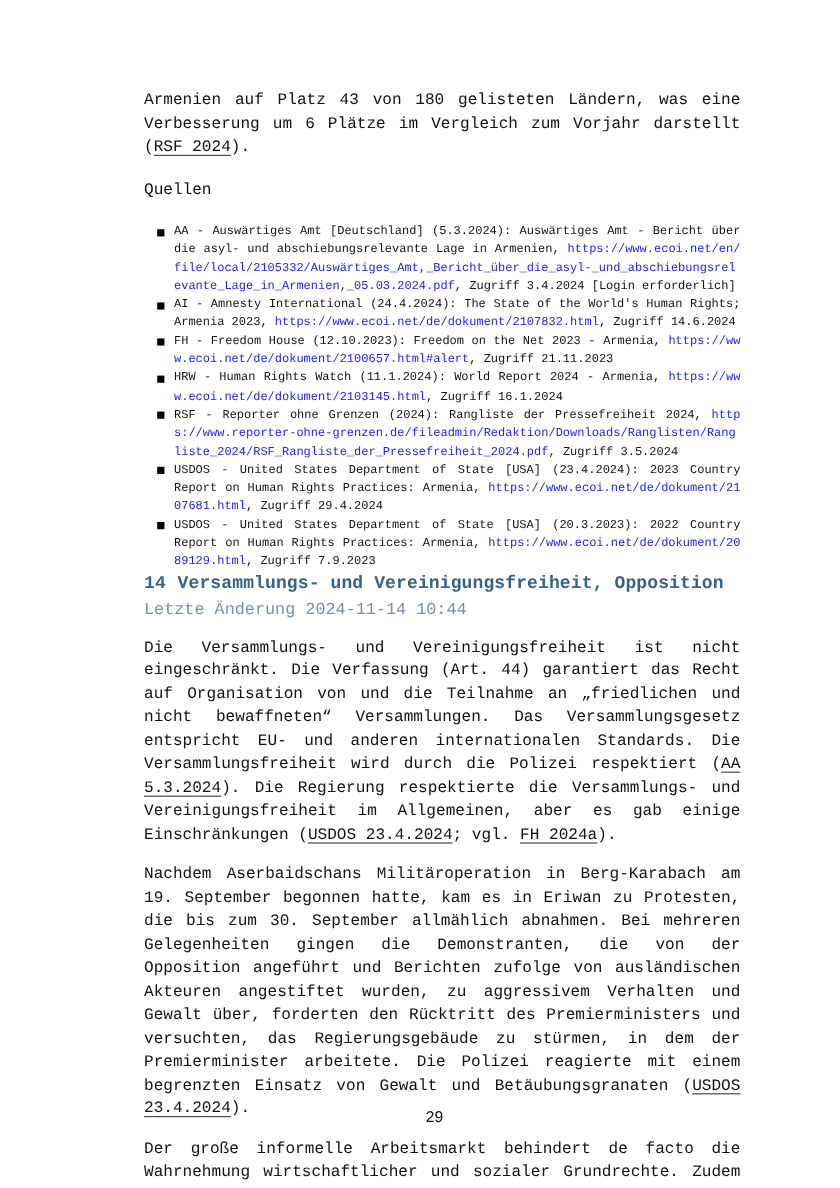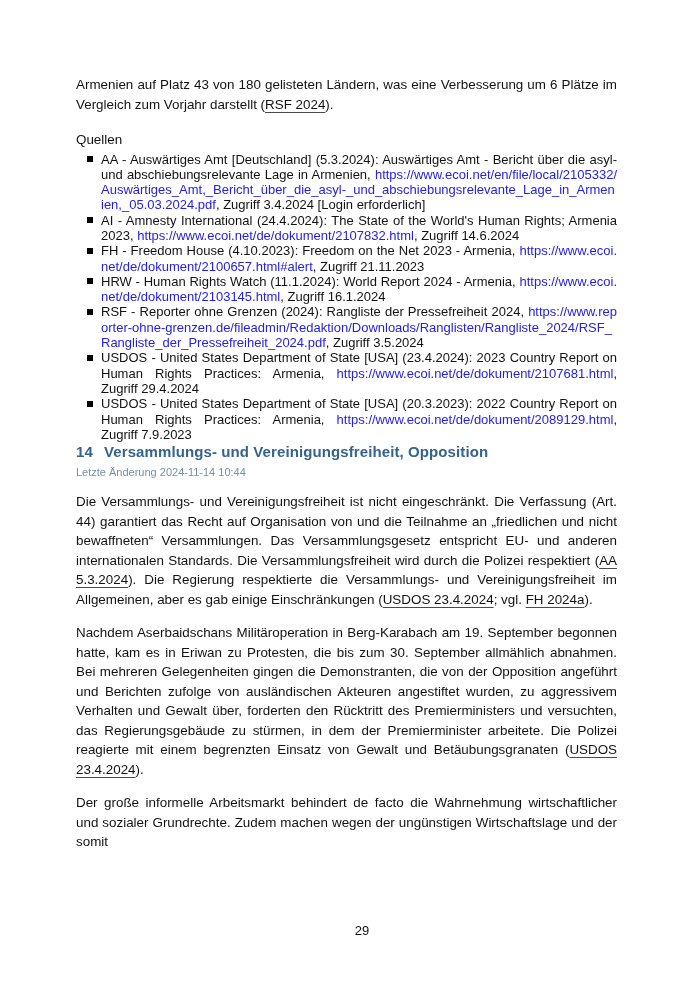--- a/index.html
+++ b/index.html
@@ -7,37 +7,38 @@
   body {
     background: #ffffff;
     color: var(--text-color, #121212);
     font-family: "Liberation Sans", "DejaVu Sans", sans-serif;
     position: relative;
     overflow: hidden;
   }
   .page {
     position: absolute;
     inset: 0;
-    padding: 75px 83px 0 76px;
+    padding: 75px 83px 0 120px;
+    font-family: Liberation Mono, monospace;
   }
   
   p.body {
     font-size: 13.4px;
     line-height: 19.5px;
     text-align: justify;
     margin-top: 14px;
   }
   .page > p.body:first-child { margin-top: 0; }
   p[data-name="sources-label"] { margin-top: 16px; text-align: left; }
   
   ul.sources {
     list-style: none;
-    margin-top: 2px;
+    margin-top: 17px;
     margin-left: 11px;
-    font-size: 13px;
+    font-size: 10px;
     line-height: 15.3px;
     text-align: justify;
   }
   li.source { position: relative; padding-left: 14px; }
   li.source .sq {
     position: absolute;
     left: 0; top: 4.5px;
     width: 6px; height: 6px;
     background: var(--bullet-color, #000);
   }
@@ -45,21 +46,21 @@
   h2.section {
     margin-top: 1px;
     font-size: 15px;
     font-weight: bold;
     color: var(--heading-color, #35638C);
     letter-spacing: 0.1px;
   }
   h2.section .num { display: inline-block; min-width: 28px; }
   .updated {
     margin-top: 6px;
-    font-size: 11px;
+    font-size: 14px;
     color: var(--meta-color, #7291AC);
   }
   
   a.url {
     color: var(--link-color, #2321EC);
     text-decoration: none;
     word-break: break-all;
     cursor: pointer;
   }
   a.ref {
@@ -82,21 +83,21 @@
 </head>
 <body>
 
 <div class="page" data-name="document-page">
 
 <p class="body" data-name="intro-paragraph"><span data-name="text-run">Armenien auf Platz 43 von 180 gelisteten Ländern, was eine Verbesserung um 6 Plätze im Vergleich zum Vorjahr darstellt (</span><a class="ref" data-name="reference-link">RSF 2024</a><span data-name="text-run">).</span></p>
     <p class="body" data-name="sources-label"><span data-name="text-run">Quellen</span></p>
     <ul class="sources" data-name="sources-list">
       <li class="source" data-name="source-item"><span class="sq" data-name="bullet-square-icon"></span><span data-name="text-run">AA - Auswärtiges Amt [Deutschland] (5.3.2024): Auswärtiges Amt - Bericht über die asyl- und abschiebungsrelevante Lage in Armenien, </span><a class="url" data-name="external-link">https://www.ecoi.net/en/file/local/2105332/Auswärtiges_Amt,_Bericht_über_die_asyl-_und_abschiebungsrelevante_Lage_in_Armenien,_05.03.2024.pdf</a><span data-name="text-run">, Zugriff 3.4.2024 [Login erforderlich]</span></li>
       <li class="source" data-name="source-item"><span class="sq" data-name="bullet-square-icon"></span><span data-name="text-run">AI - Amnesty International (24.4.2024): The State of the World's Human Rights; Armenia 2023, </span><a class="url" data-name="external-link">https://www.ecoi.net/de/dokument/2107832.html</a><span data-name="text-run">, Zugriff 14.6.2024</span></li>
-      <li class="source" data-name="source-item"><span class="sq" data-name="bullet-square-icon"></span><span data-name="text-run">FH - Freedom House (4.10.2023): Freedom on the Net 2023 - Armenia, </span><a class="url" data-name="external-link">https://www.ecoi.net/de/dokument/2100657.html#alert</a><span data-name="text-run">, Zugriff 21.11.2023</span></li>
+      <li class="source" data-name="source-item"><span class="sq" data-name="bullet-square-icon"></span><span data-name="text-run">FH - Freedom House (12.10.2023): Freedom on the Net 2023 - Armenia, </span><a class="url" data-name="external-link">https://www.ecoi.net/de/dokument/2100657.html#alert</a><span data-name="text-run">, Zugriff 21.11.2023</span></li>
       <li class="source" data-name="source-item"><span class="sq" data-name="bullet-square-icon"></span><span data-name="text-run">HRW - Human Rights Watch (11.1.2024): World Report 2024 - Armenia, </span><a class="url" data-name="external-link">https://www.ecoi.net/de/dokument/2103145.html</a><span data-name="text-run">, Zugriff 16.1.2024</span></li>
       <li class="source" data-name="source-item"><span class="sq" data-name="bullet-square-icon"></span><span data-name="text-run">RSF - Reporter ohne Grenzen (2024): Rangliste der Pressefreiheit 2024, </span><a class="url" data-name="external-link">https://www.reporter-ohne-grenzen.de/fileadmin/Redaktion/Downloads/Ranglisten/Rangliste_2024/RSF_Rangliste_der_Pressefreiheit_2024.pdf</a><span data-name="text-run">, Zugriff 3.5.2024</span></li>
       <li class="source" data-name="source-item"><span class="sq" data-name="bullet-square-icon"></span><span data-name="text-run">USDOS - United States Department of State [USA] (23.4.2024): 2023 Country Report on Human Rights Practices: Armenia, </span><a class="url" data-name="external-link">https://www.ecoi.net/de/dokument/2107681.html</a><span data-name="text-run">, Zugriff 29.4.2024</span></li>
       <li class="source" data-name="source-item"><span class="sq" data-name="bullet-square-icon"></span><span data-name="text-run">USDOS - United States Department of State [USA] (20.3.2023): 2022 Country Report on Human Rights Practices: Armenia, </span><a class="url" data-name="external-link">https://www.ecoi.net/de/dokument/2089129.html</a><span data-name="text-run">, Zugriff 7.9.2023</span></li>
     </ul>
     <h2 class="section" data-name="section-heading"><span class="num" data-name="section-number">14</span><span data-name="section-title">Versammlungs- und Vereinigungsfreiheit, Opposition</span></h2>
     <div class="updated" data-name="last-updated">Letzte Änderung 2024-11-14 10:44</div>
     <p class="body" data-name="body-paragraph"><span data-name="text-run">Die Versammlungs- und Vereinigungsfreiheit ist nicht eingeschränkt. Die Verfassung (Art. 44) garantiert das Recht auf Organisation von und die Teilnahme an „friedlichen und nicht bewaffneten“ Versammlungen. Das Versammlungsgesetz entspricht EU- und anderen internationalen Standards. Die Versammlungsfreiheit wird durch die Polizei respektiert (</span><a class="ref" data-name="reference-link">AA 5.3.2024</a><span data-name="text-run">). Die Regierung respektierte die Versammlungs- und Vereinigungsfreiheit im Allgemeinen, aber es gab einige Einschränkungen (</span><a class="ref" data-name="reference-link">USDOS 23.4.2024</a><span data-name="text-run">; vgl. </span><a class="ref" data-name="reference-link">FH 2024a</a><span data-name="text-run">).</span></p>
     <p class="body" data-name="body-paragraph"><span data-name="text-run">Nachdem Aserbaidschans Militäroperation in Berg-Karabach am 19. September begonnen hatte, kam es in Eriwan zu Protesten, die bis zum 30. September allmählich abnahmen. Bei mehreren Gelegenheiten gingen die Demonstranten, die von der Opposition angeführt und Berichten zufolge von ausländischen Akteuren angestiftet wurden, zu aggressivem Verhalten und Gewalt über, forderten den Rücktritt des Premierministers und versuchten, das Regierungsgebäude zu stürmen, in dem der Premierminister arbeitete. Die Polizei reagierte mit einem begrenzten Einsatz von Gewalt und Betäubungsgranaten (</span><a class="ref" data-name="reference-link">USDOS 23.4.2024</a><span data-name="text-run">).</span></p>
     <p class="body" data-name="body-paragraph"><span data-name="text-run">Der große informelle Arbeitsmarkt behindert de facto die Wahrnehmung wirtschaftlicher und sozialer Grundrechte. Zudem machen wegen der ungünstigen Wirtschaftslage und der somit</span></p>

